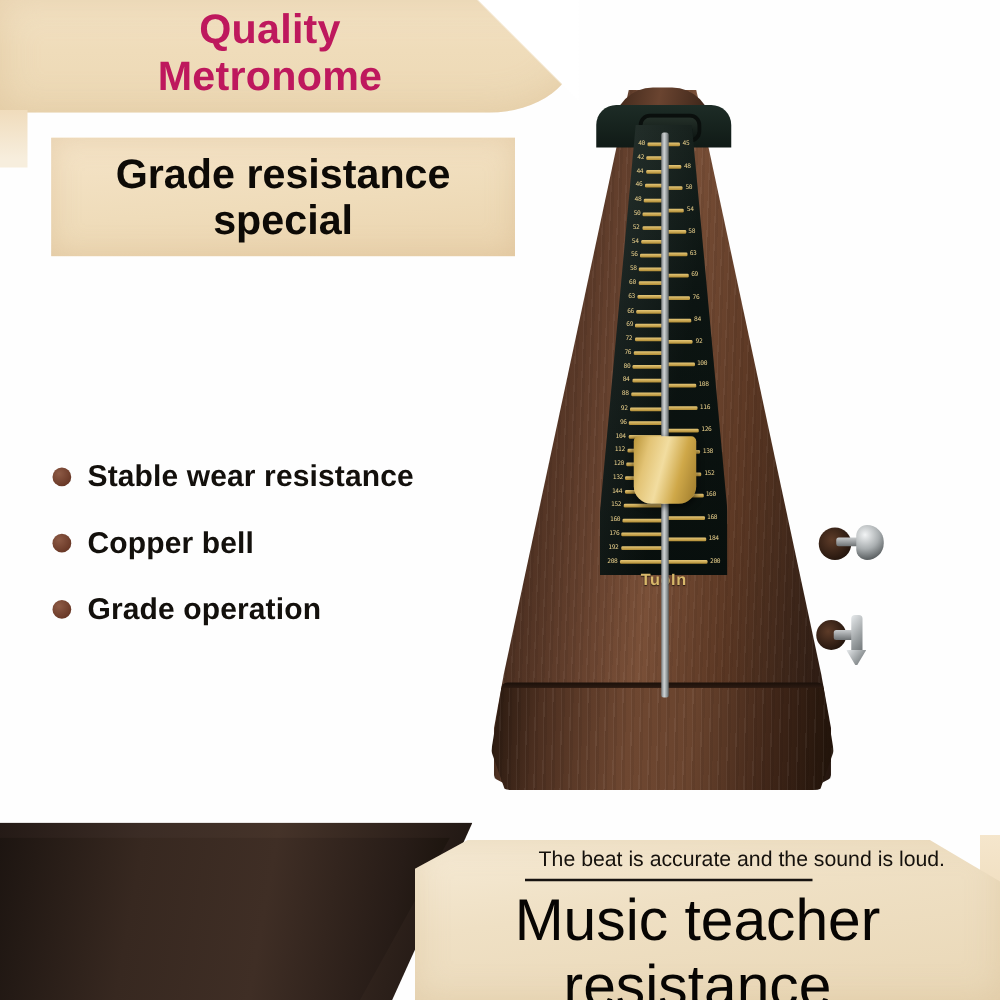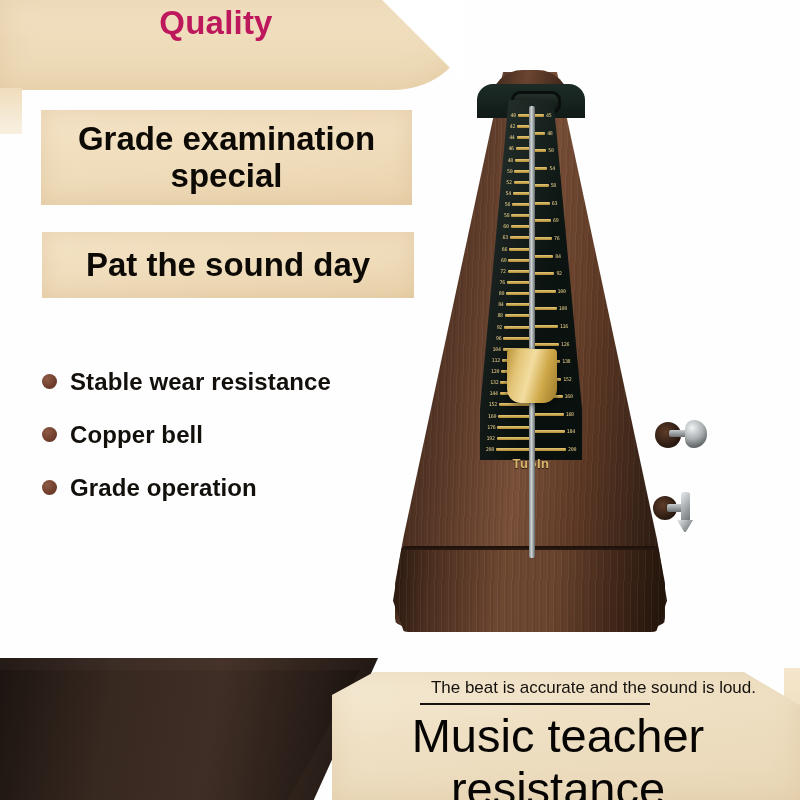--- a/index.html
+++ b/index.html
@@ -208,28 +208,26 @@
   }
 </style>
 </head>
 <body>
 
 <div id="stage">
 
   <div class="top-banner"></div>
   <div class="top-title">
     <div>Quality</div>
+    <div>Metronome</div>
   </div>
   <div class="left-edge-strip"></div>
 
   <div class="plaque plaque-1">
-    <span>Grade examination special</span>
-  </div>
-  <div class="plaque plaque-2">
-    <span>Pat the sound day</span>
+    <span>Grade resistance special</span>
   </div>
 
   <div class="bullets">
     <div class="bullet-row">
       <span class="bullet-dot"></span>
       <span class="bullet-text">Stable wear resistance</span>
     </div>
     <div class="bullet-row">
       <span class="bullet-dot"></span>
       <span class="bullet-text">Copper bell</span>

